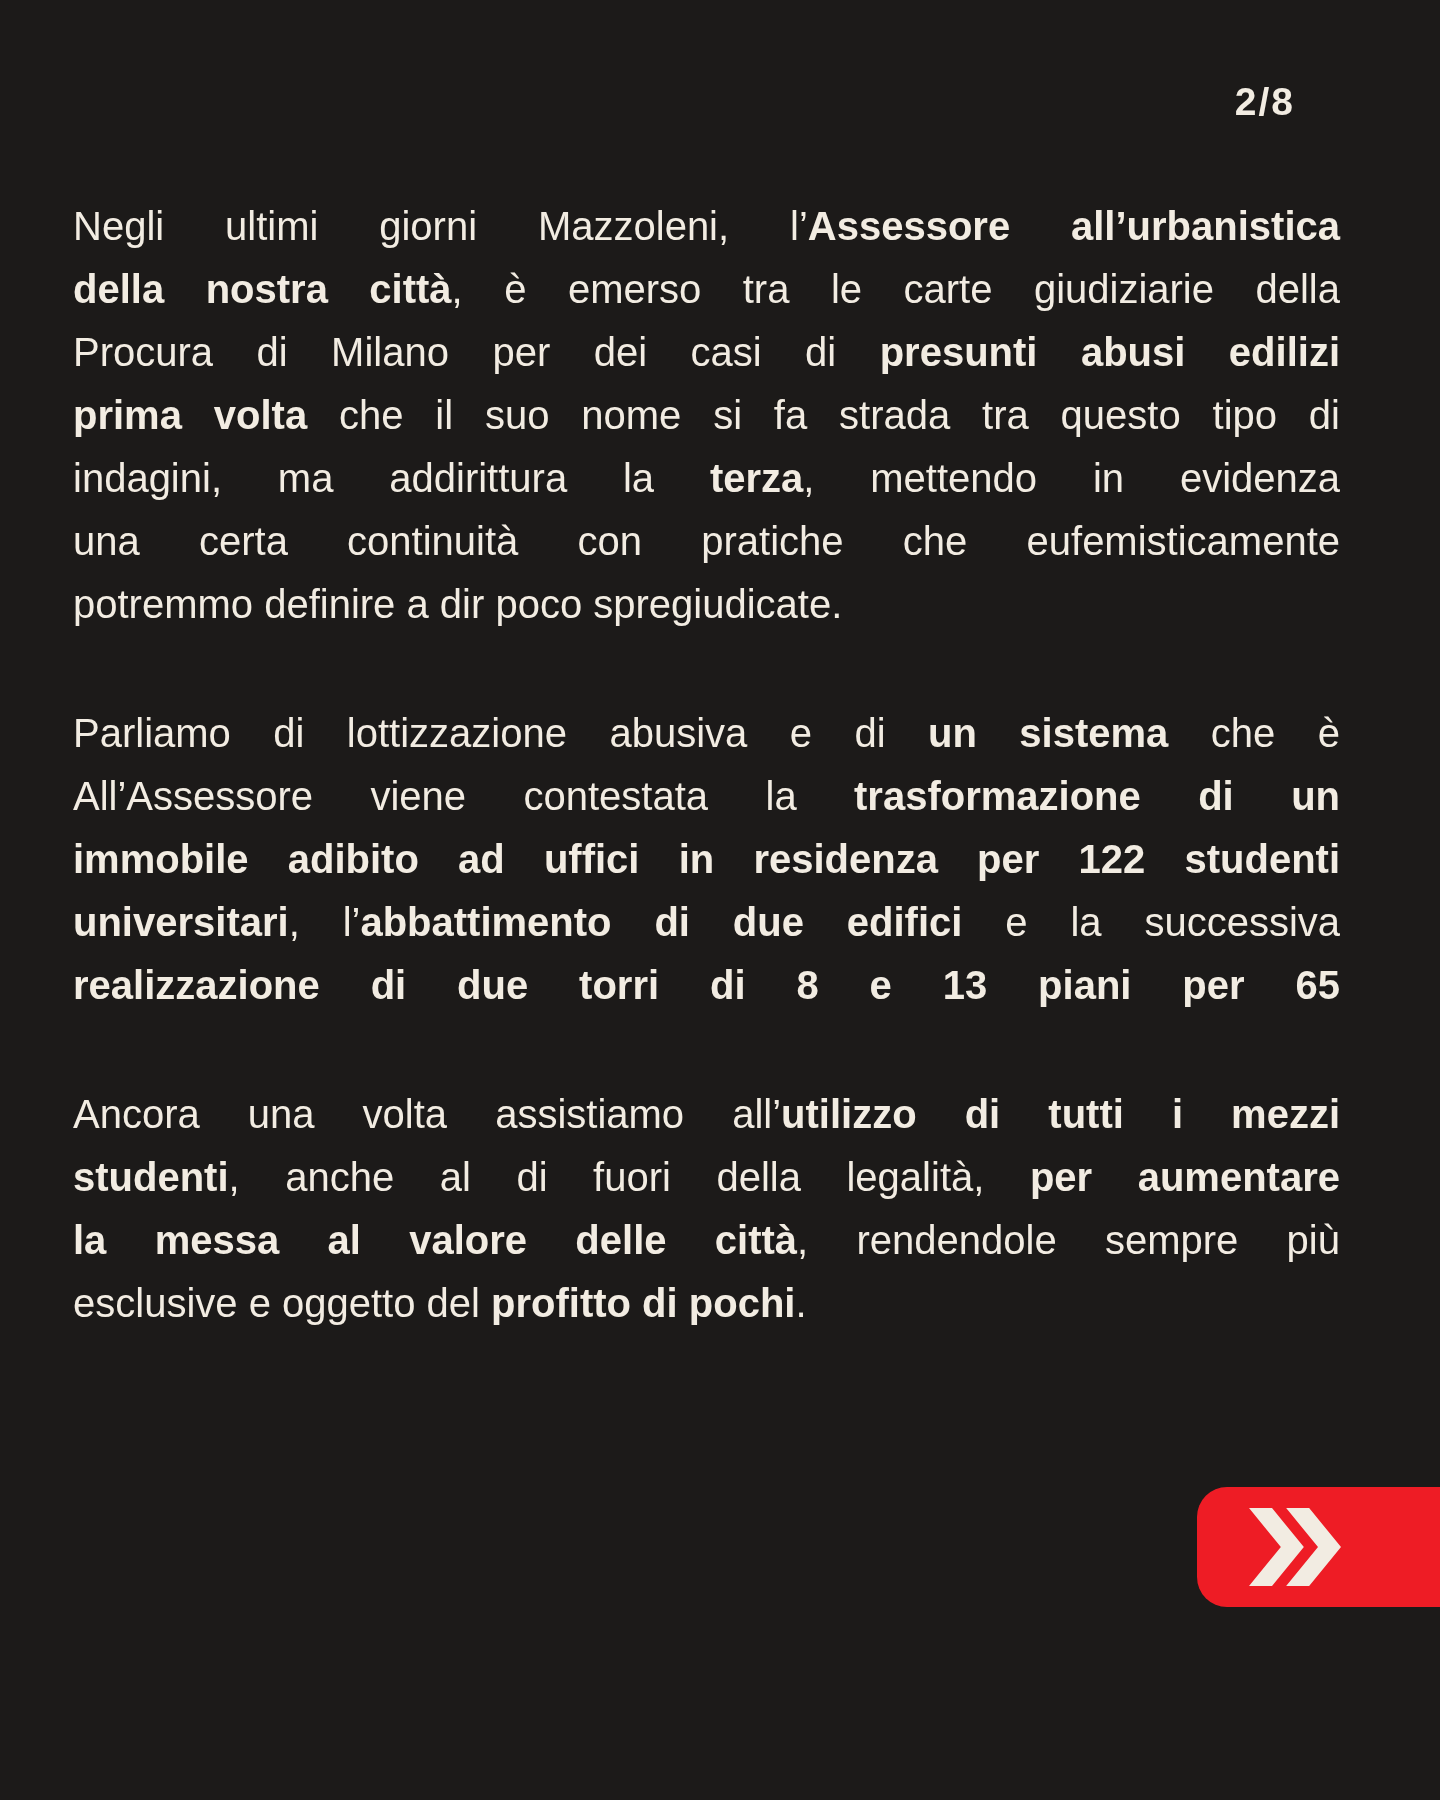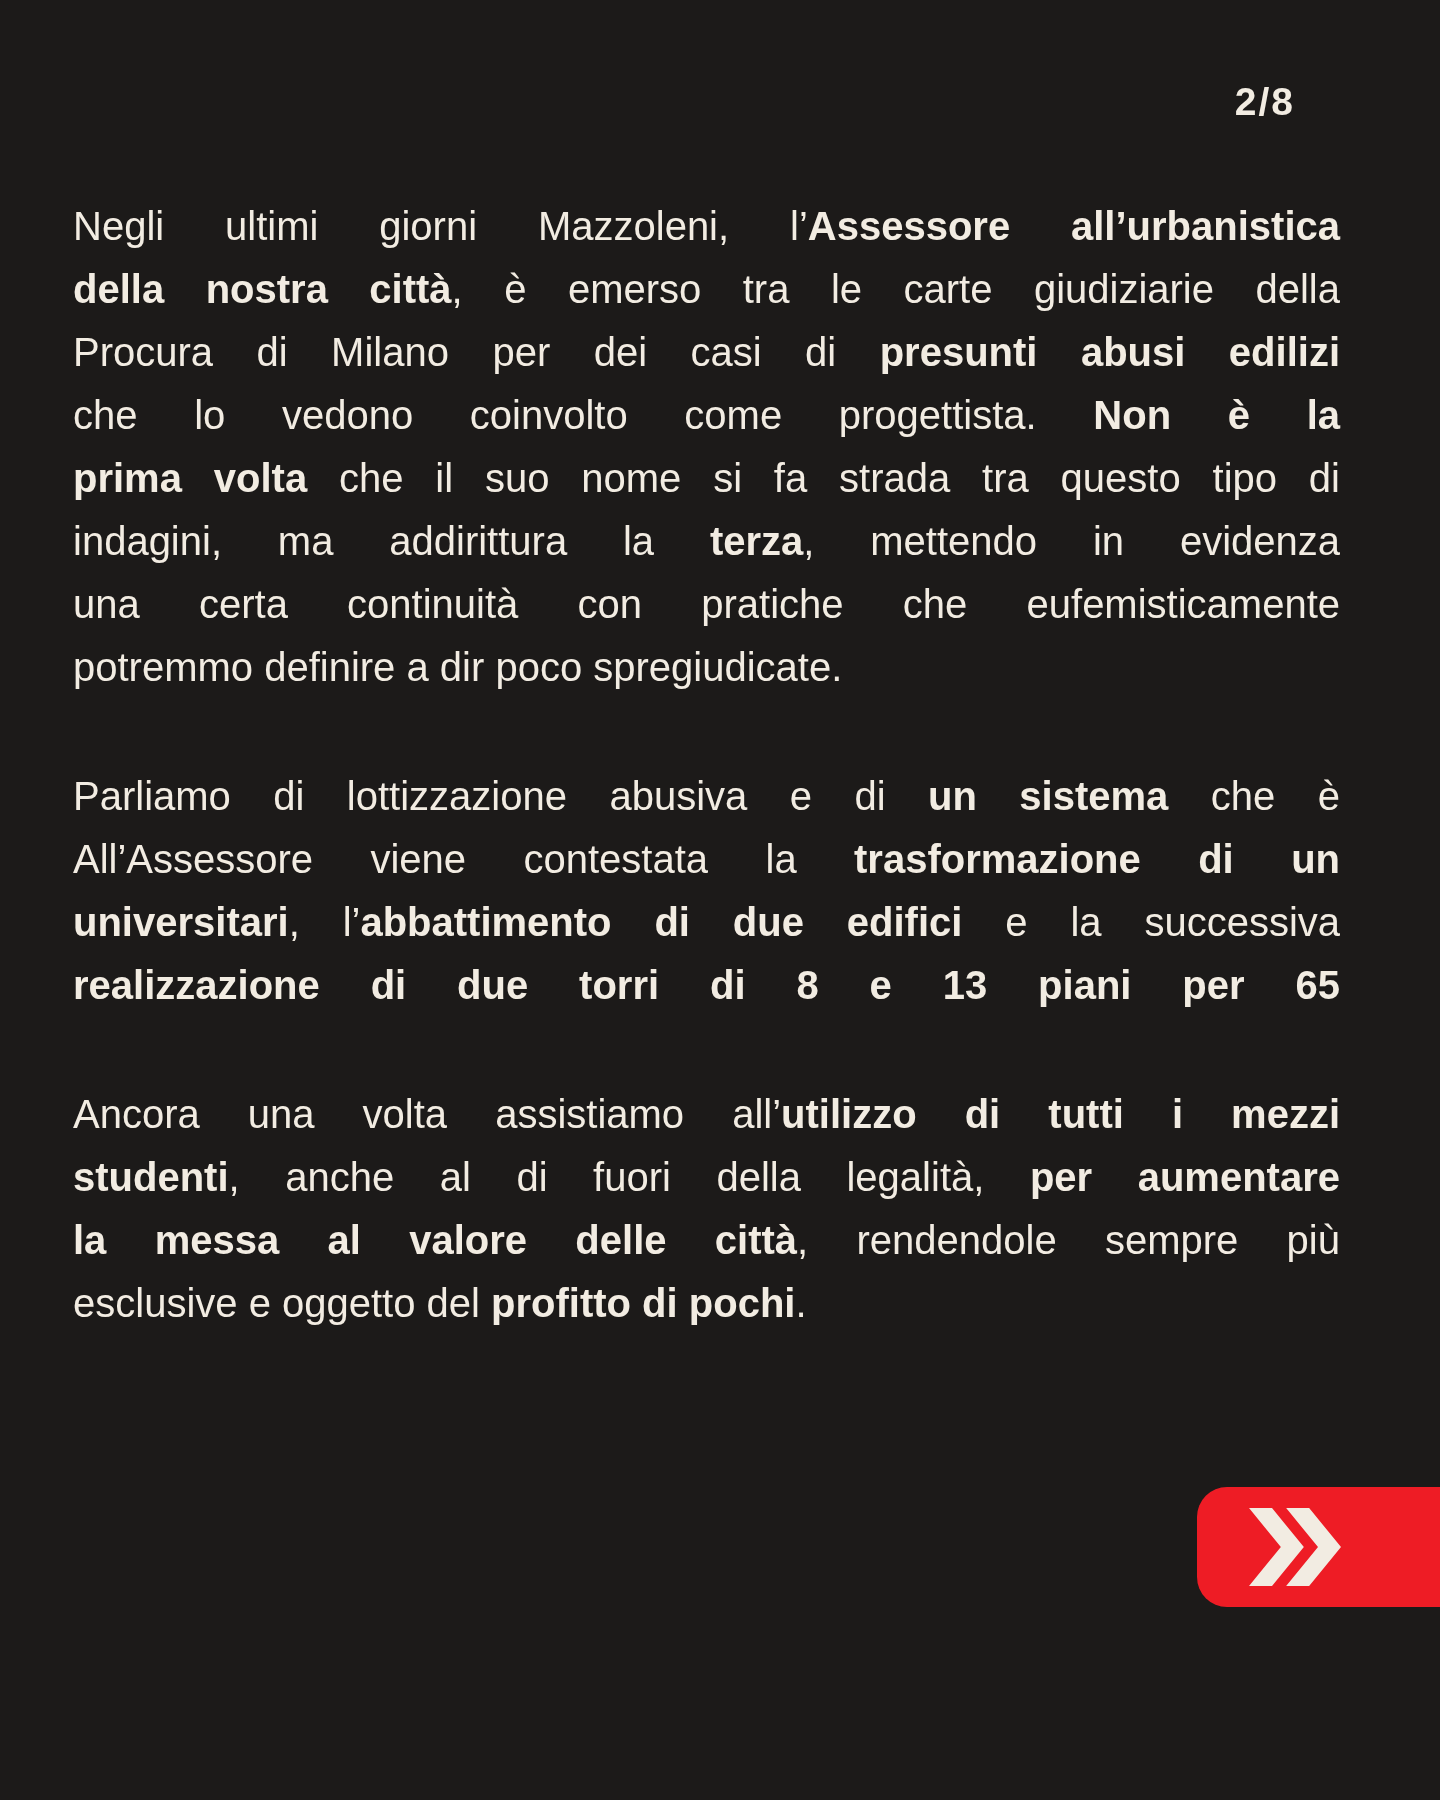--- a/index.html
+++ b/index.html
@@ -59,29 +59,29 @@
 
 <div class="page">
 
   <div class="indicator">2/8</div>
 
   <div class="text-block">
       <div class="para">
         <div class="line"><span>Negli ultimi giorni Mazzoleni, l’</span><span class="b">Assessore all’urbanistica</span></div>
         <div class="line"><span class="b">della nostra città</span><span>, è emerso tra le carte giudiziarie della</span></div>
         <div class="line"><span>Procura di Milano per dei casi di </span><span class="b">presunti abusi edilizi</span></div>
-        <div class="line"><span>che lo vedono coinvolto come progettista. </span><span class="b">Non è la</span></div>
         <div class="line"><span class="b">prima volta</span><span> che il suo nome si fa strada tra questo tipo di</span></div>
         <div class="line"><span>indagini, ma addirittura la </span><span class="b">terza</span><span>, mettendo in evidenza</span></div>
         <div class="line"><span>una certa continuità con pratiche che eufemisticamente</span></div>
         <div class="line last"><span>potremmo definire a dir poco spregiudicate.</span></div>
       </div>
       <div class="para">
         <div class="line"><span>Parliamo di lottizzazione abusiva e di </span><span class="b">un sistema</span><span> che è</span></div>
         <div class="line"><span>All’Assessore viene contestata la </span><span class="b">trasformazione di un</span></div>
+        <div class="line"><span class="b">immobile adibito ad uffici in residenza per 122 studenti</span></div>
         <div class="line"><span class="b">universitari</span><span>, l’</span><span class="b">abbattimento di due edifici</span><span> e la successiva</span></div>
         <div class="line"><span class="b">realizzazione di due torri di 8 e 13 piani per 65</span></div>
       </div>
       <div class="para">
         <div class="line"><span>Ancora una volta assistiamo all’</span><span class="b">utilizzo di tutti i mezzi</span></div>
         <div class="line"><span class="b">studenti</span><span>, anche al di fuori della legalità, </span><span class="b">per aumentare</span></div>
         <div class="line"><span class="b">la messa al valore delle città</span><span>, rendendole sempre più</span></div>
         <div class="line last"><span>esclusive e oggetto del </span><span class="b">profitto di pochi</span><span>.</span></div>
       </div>
     </div>

